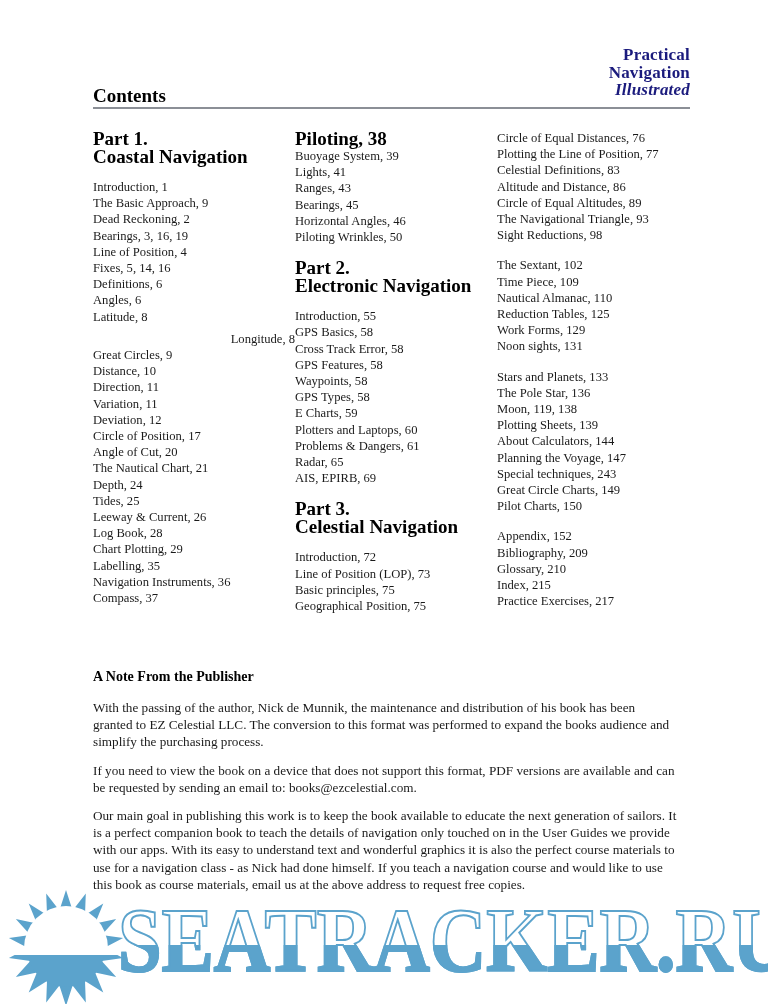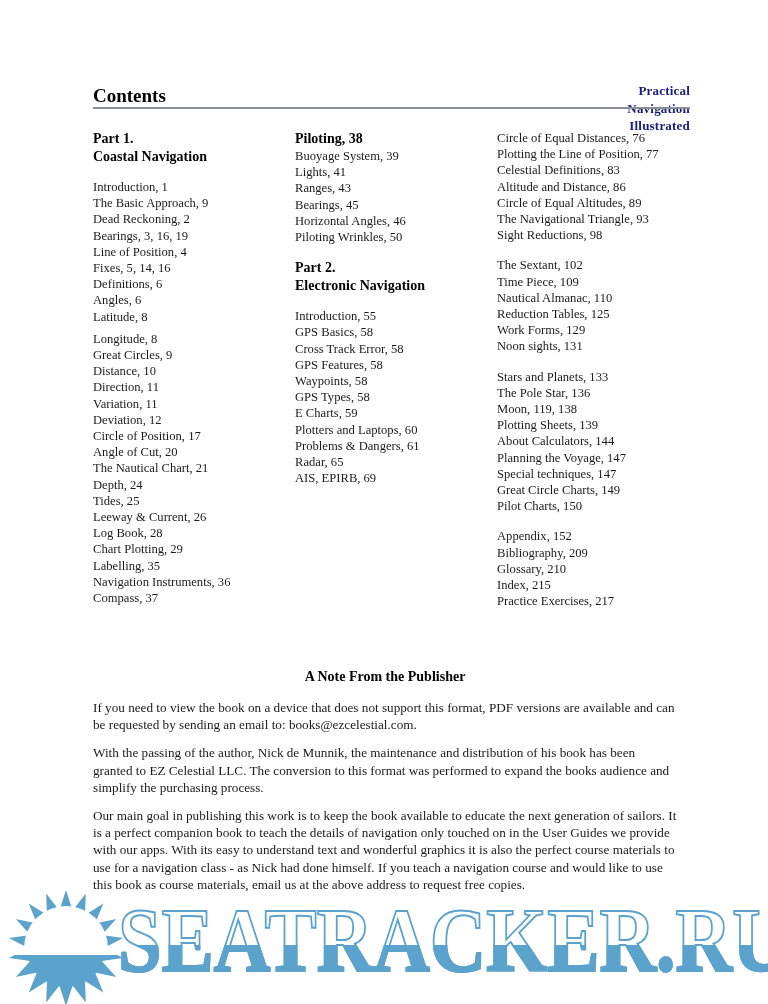--- a/index.html
+++ b/index.html
@@ -12,54 +12,53 @@
     overflow:hidden;
     font-family:"Liberation Serif", serif;
     color:#1a1a1a;
   }
   
   .brand{
     position:absolute;top:46px;right:78px;
     text-align:right;
     color:#1b1b7d;
     font-weight:bold;
-    font-size:13px;line-height:17.5px;
+    font-size:17px;line-height:17.5px;
     letter-spacing:.2px;
-    margin-top:36px;
-  }
-  .brand .italic{}
+  }
+  .brand .italic{font-style:italic;}
   .contents-title{
     position:absolute;left:93px;top:85px;
     font-size:19px;font-weight:bold;color:#000;
   }
   .header-rule{
     position:absolute;left:93px;top:107px;
     width:597px;height:2px;background:#8b8f96;
   }
   
   .toc{
     position:absolute;left:93px;top:130px;
     display:flex;z-index:1;
   }
   .toc-col{width:202px;flex:0 0 202px;}
   .toc-block{margin-bottom:14px;}
   .toc-heading{
-    font-weight:bold;font-size:14px;line-height:18px;color:#000;
+    font-weight:bold;font-size:19px;line-height:18px;color:#000;
   }
   .toc-heading.gap-after{margin-bottom:13px;}
   .toc-item{
     font-size:12.6px;line-height:16.2px;white-space:nowrap;
   }
-  .toc-item.gap-before{margin-top:6px;}
+  .toc-item.gap-before{margin-top:6px;text-align:right;}
   
   .note{
     position:absolute;left:93px;top:669px;width:584px;z-index:1;
   }
   .note-heading{
-    font-size:14px;font-weight:bold;color:#000;margin:0 0 14px 0;text-align:center;
+    font-size:14px;font-weight:bold;color:#000;margin:0 0 14px 0;
   }
   .note p{
     margin:0 0 11px 0;
     font-size:13.2px;line-height:17.2px;
     text-align:left;
   }
   
   .watermark{position:absolute;left:0;top:0;width:733px;height:1004px;z-index:0;pointer-events:none;}
   .wm-sun{position:absolute;left:6px;top:888px;width:120px;height:120px;}
   .wm-text{
@@ -157,20 +156,30 @@
           <div class="toc-item">Cross Track Error, 58</div>
           <div class="toc-item">GPS Features, 58</div>
           <div class="toc-item">Waypoints, 58</div>
           <div class="toc-item">GPS Types, 58</div>
           <div class="toc-item">E Charts, 59</div>
           <div class="toc-item">Plotters and Laptops, 60</div>
           <div class="toc-item">Problems &amp; Dangers, 61</div>
           <div class="toc-item">Radar, 65</div>
           <div class="toc-item">AIS, EPIRB, 69</div>
         </div>
+        <div class="toc-block">
+          <div class="toc-heading gap-after">
+            <div>Part 3.</div>
+            <div>Celestial Navigation</div>
+          </div>
+          <div class="toc-item">Introduction, 72</div>
+          <div class="toc-item">Line of Position (LOP), 73</div>
+          <div class="toc-item">Basic principles, 75</div>
+          <div class="toc-item">Geographical Position, 75</div>
+        </div>
       </div>
       <div class="toc-col">
         <div class="toc-block">
           <div class="toc-item">Circle of Equal Distances, 76</div>
           <div class="toc-item">Plotting the Line of Position, 77</div>
           <div class="toc-item">Celestial Definitions, 83</div>
           <div class="toc-item">Altitude and Distance, 86</div>
           <div class="toc-item">Circle of Equal Altitudes, 89</div>
           <div class="toc-item">The Navigational Triangle, 93</div>
           <div class="toc-item">Sight Reductions, 98</div>
@@ -183,36 +192,36 @@
           <div class="toc-item">Work Forms, 129</div>
           <div class="toc-item">Noon sights, 131</div>
         </div>
         <div class="toc-block">
           <div class="toc-item">Stars and Planets, 133</div>
           <div class="toc-item">The Pole Star, 136</div>
           <div class="toc-item">Moon, 119, 138</div>
           <div class="toc-item">Plotting Sheets, 139</div>
           <div class="toc-item">About Calculators, 144</div>
           <div class="toc-item">Planning the Voyage, 147</div>
-          <div class="toc-item">Special techniques, 147</div>
+          <div class="toc-item">Special techniques, 243</div>
           <div class="toc-item">Great Circle Charts, 149</div>
           <div class="toc-item">Pilot Charts, 150</div>
         </div>
         <div class="toc-block">
           <div class="toc-item">Appendix, 152</div>
           <div class="toc-item">Bibliography, 209</div>
           <div class="toc-item">Glossary, 210</div>
           <div class="toc-item">Index, 215</div>
           <div class="toc-item">Practice Exercises, 217</div>
         </div>
       </div>
     </div>
 
   <div class="note">
     <div class="note-heading">A Note From the Publisher</div>
     <div>
+        <p>With the passing of the author, Nick de Munnik, the maintenance and distribution of his book has been granted to EZ Celestial LLC.  The conversion to this format was performed to expand the books audience and simplify the purchasing process.</p>
         <p>If you need to view the book on a device that does not support this format, PDF versions are available and can be requested by sending an email to: books@ezcelestial.com.</p>
-        <p>With the passing of the author, Nick de Munnik, the maintenance and distribution of his book has been granted to EZ Celestial LLC.  The conversion to this format was performed to expand the books audience and simplify the purchasing process.</p>
         <p>Our main goal in publishing this work is to keep the book available to educate the next generation of sailors.  It is a perfect companion book to teach the details of navigation only touched on in the User Guides we provide with our apps.  With its easy to understand text and wonderful graphics it is also the perfect course materials to use for a navigation class - as Nick had done himself.  If you teach a navigation course and would like to use this book as course materials, email us at the above address to request free copies.</p>
       </div>
   </div>
 
 </div>
 
 </body></html>

